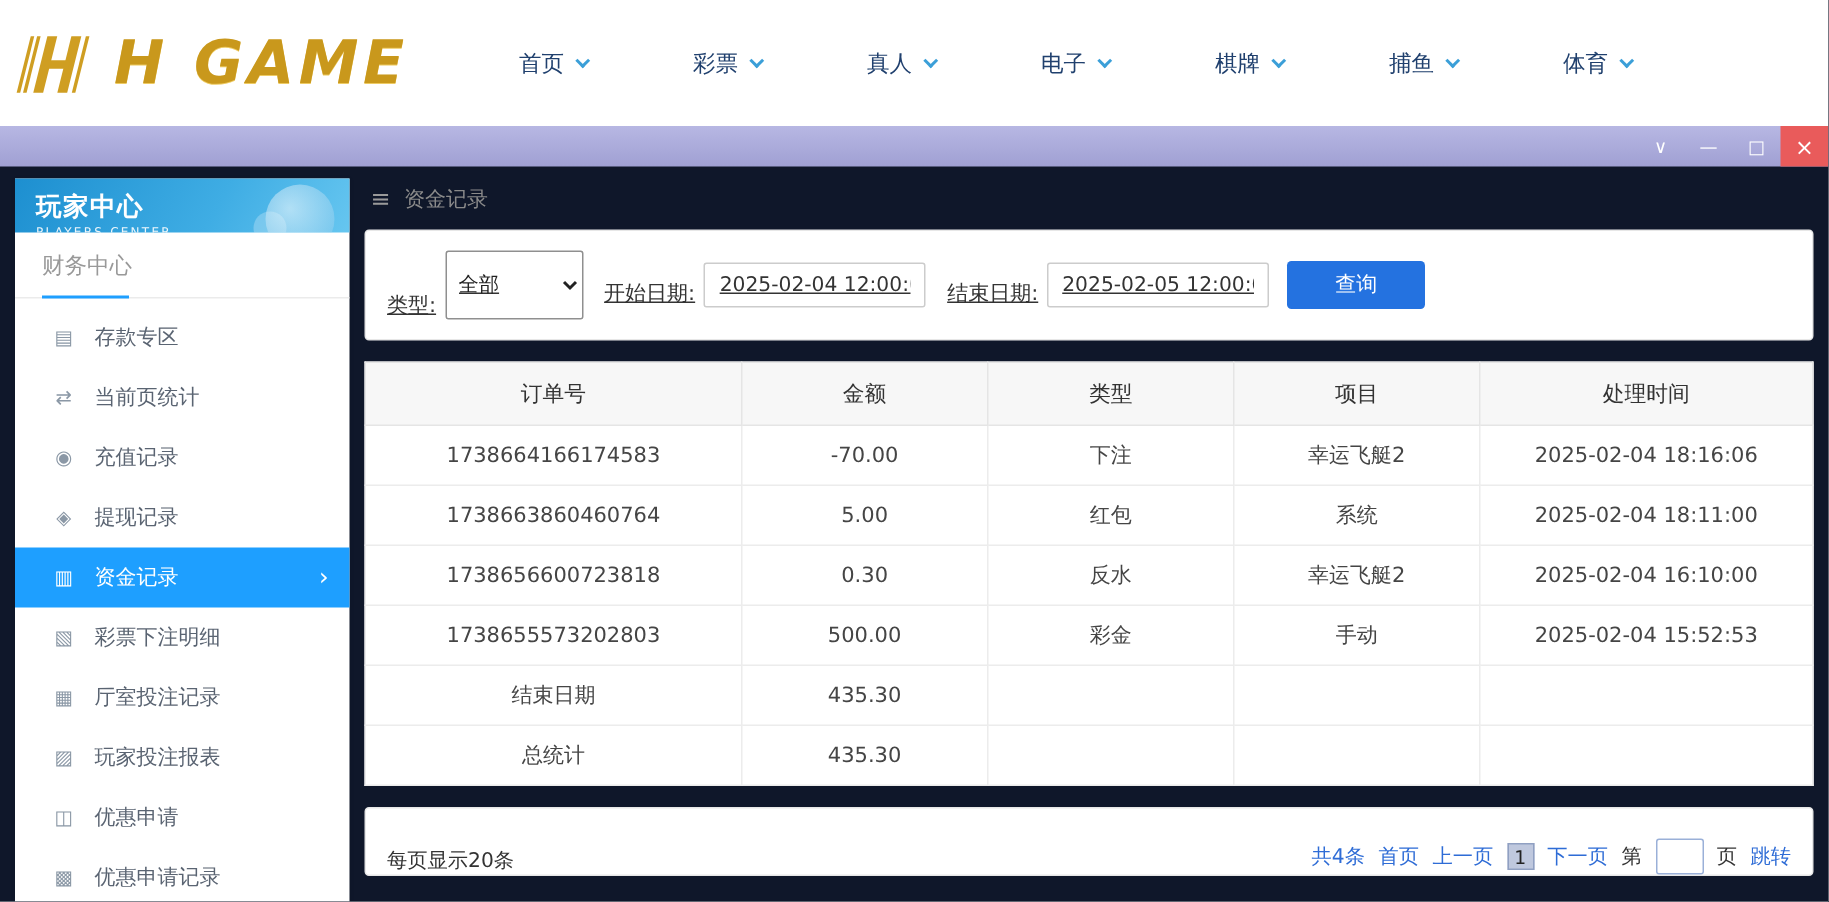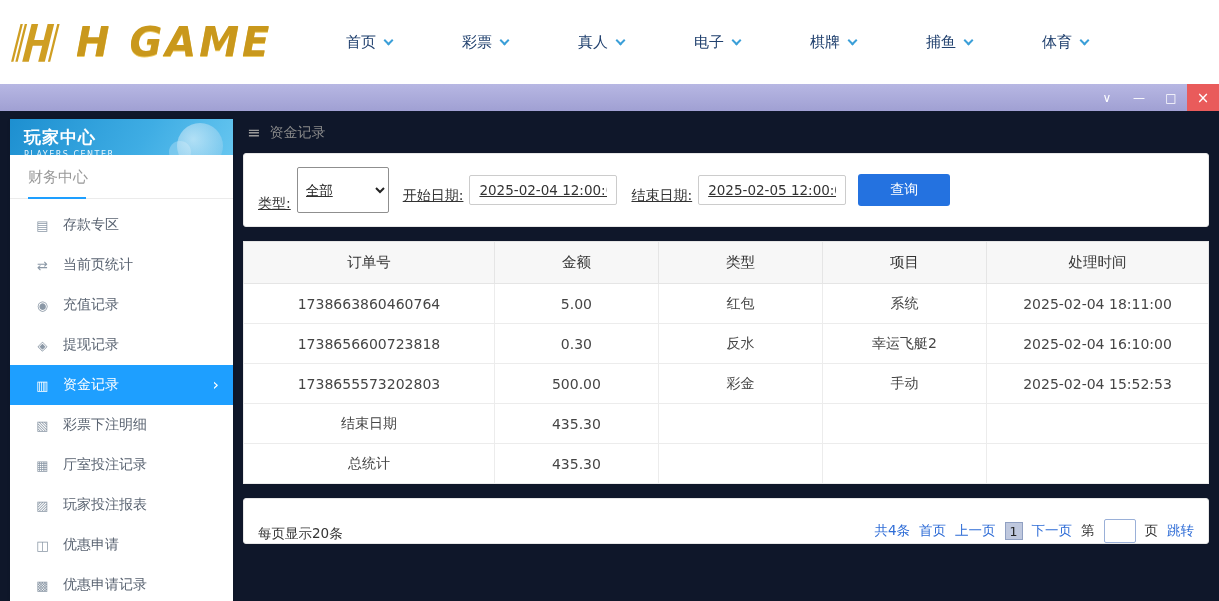--- a/index.html
+++ b/index.html
@@ -222,20 +222,27 @@
           <tr>
             <th>订单号</th>
             <th>金额</th>
             <th>类型</th>
             <th>项目</th>
             <th>处理时间</th>
           </tr>
         </thead>
         <tbody>
           <tr>
+            <td>1738664166174583</td>
+            <td>-70.00</td>
+            <td>下注</td>
+            <td>幸运飞艇2</td>
+            <td>2025-02-04 18:16:06</td>
+          </tr>
+          <tr>
             <td>1738663860460764</td>
             <td>5.00</td>
             <td>红包</td>
             <td>系统</td>
             <td>2025-02-04 18:11:00</td>
           </tr>
           <tr>
             <td>1738656600723818</td>
             <td>0.30</td>
             <td>反水</td>

